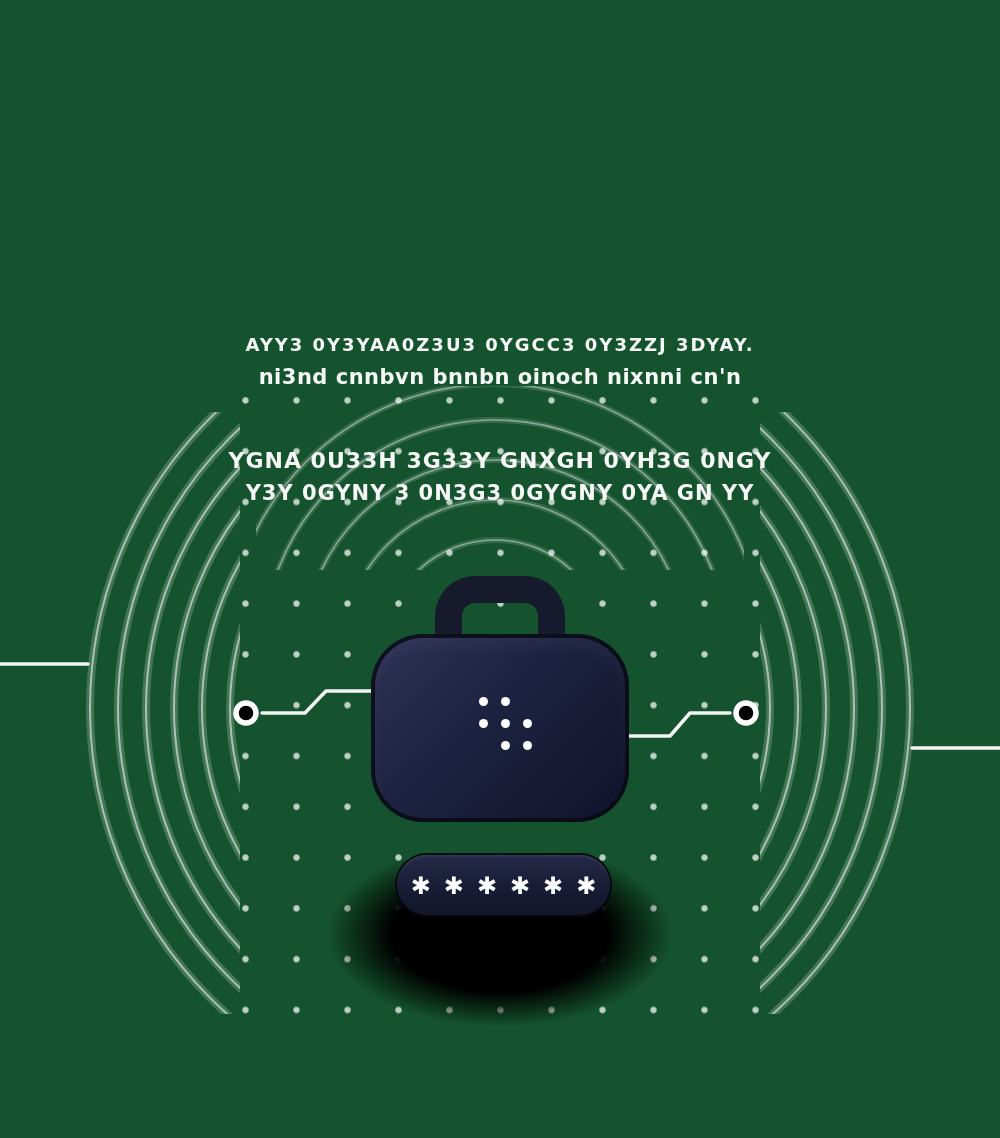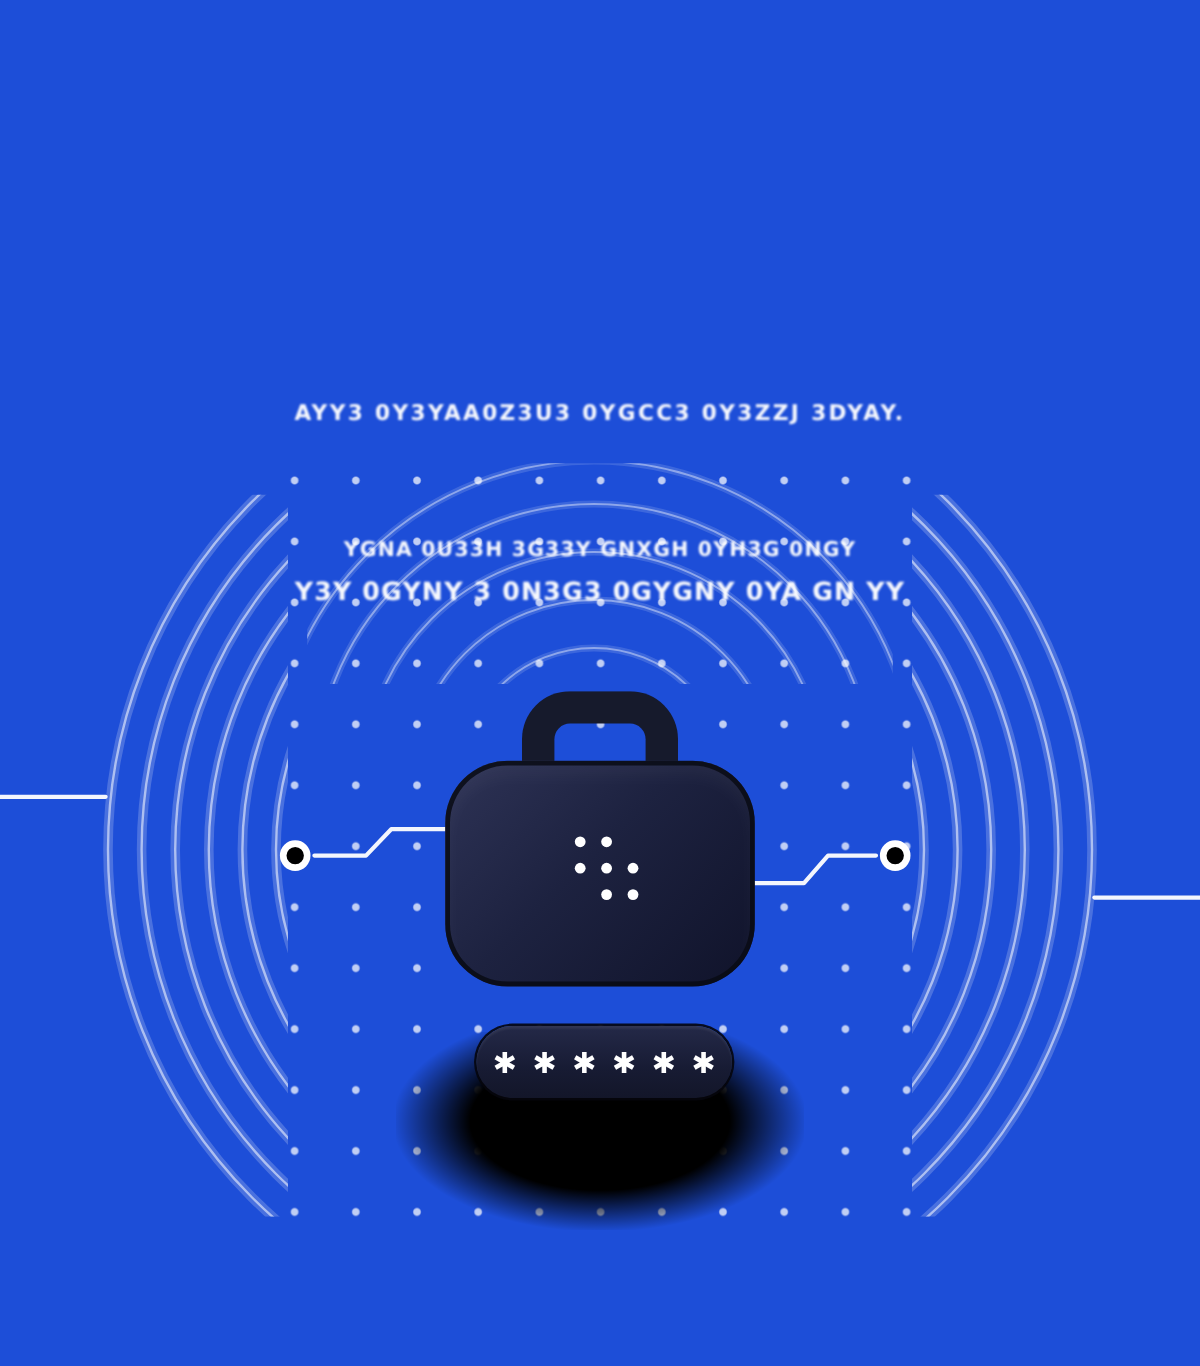--- a/index.html
+++ b/index.html
@@ -1,36 +1,36 @@
 <!DOCTYPE html>
 <html><head>
 <meta charset="utf-8">
 <style>
   html,body{margin:0;padding:0;background:#000;}
   .canvas{
     position:relative;width:1000px;height:1138px;overflow:hidden;
-    background:#1d4ed8;font-family:"DejaVu Sans","Liberation Sans",sans-serif;
+    background:#14532d;font-family:"DejaVu Sans","Liberation Sans",sans-serif;
   }
   
   .dot-grid{
     position:absolute;left:220px;top:375px;width:562px;height:645px;
     background-image:radial-gradient(circle,rgba(255,255,255,.85) 2.6px,rgba(255,255,255,0) 3.8px);
     background-size:51px 50.8px;
     opacity:.85;
   }
   
   .deco{position:absolute;left:0;top:0;}
   
   .txt{
     position:absolute;left:0;width:1000px;text-align:center;color:#fff;
     font-weight:bold;filter:blur(.7px);opacity:.96;white-space:nowrap;
   }
   .h-small{top:334px;font-size:18px;letter-spacing:2px;}
   .h-large{top:365px;font-size:21px;letter-spacing:.5px;}
-  .b-line1{top:448px;font-size:17px;letter-spacing:1px;}
+  .b-line1{top:448px;font-size:22px;letter-spacing:1px;}
   .b-line2{top:481px;font-size:21px;letter-spacing:1px;}
   .b-line3{top:514px;font-size:21px;letter-spacing:1px;}
   
   .shadow{
     position:absolute;left:330px;top:860px;width:340px;height:165px;
     background:radial-gradient(ellipse at 50% 45%,rgba(0,0,0,1) 45%,rgba(0,0,0,0) 72%);
   }
   
   .handle{
     position:absolute;left:435px;top:576px;width:130px;height:72px;
@@ -112,20 +112,21 @@
       <path d="M 0 664 H 88"></path>
       <path d="M 912 748 H 1000"></path>
       <path d="M 262 713 H 305 L 326 691 H 374"></path>
       <path d="M 626 736 H 670 L 690 713 H 730"></path>
     </g>
     <circle cx="246" cy="713" r="10" fill="#000000" stroke="#ffffff" stroke-width="5.5"></circle>
     <circle cx="746" cy="713" r="10" fill="#000000" stroke="#ffffff" stroke-width="5.5"></circle>
   </svg>
 
   <div class="txt h-small">AYY3 0Y3YAA0Z3U3 0YGCC3 0Y3ZZJ 3DYAY.</div>
+  <div class="txt h-large">ni3nd cnnbvn bnnbn oinoch nixnni cn'n</div>
 
   <div class="txt b-line1">YGNA 0U33H 3G33Y GNXGH 0YH3G 0NGY</div>
   <div class="txt b-line2">Y3Y 0GYNY 3 0N3G3 0GYGNY 0YA GN YY</div>
 
   <div class="shadow"></div>
 
   <div>
     <div class="handle"></div>
     <div class="case-body"></div>
     <div class="keypad">

